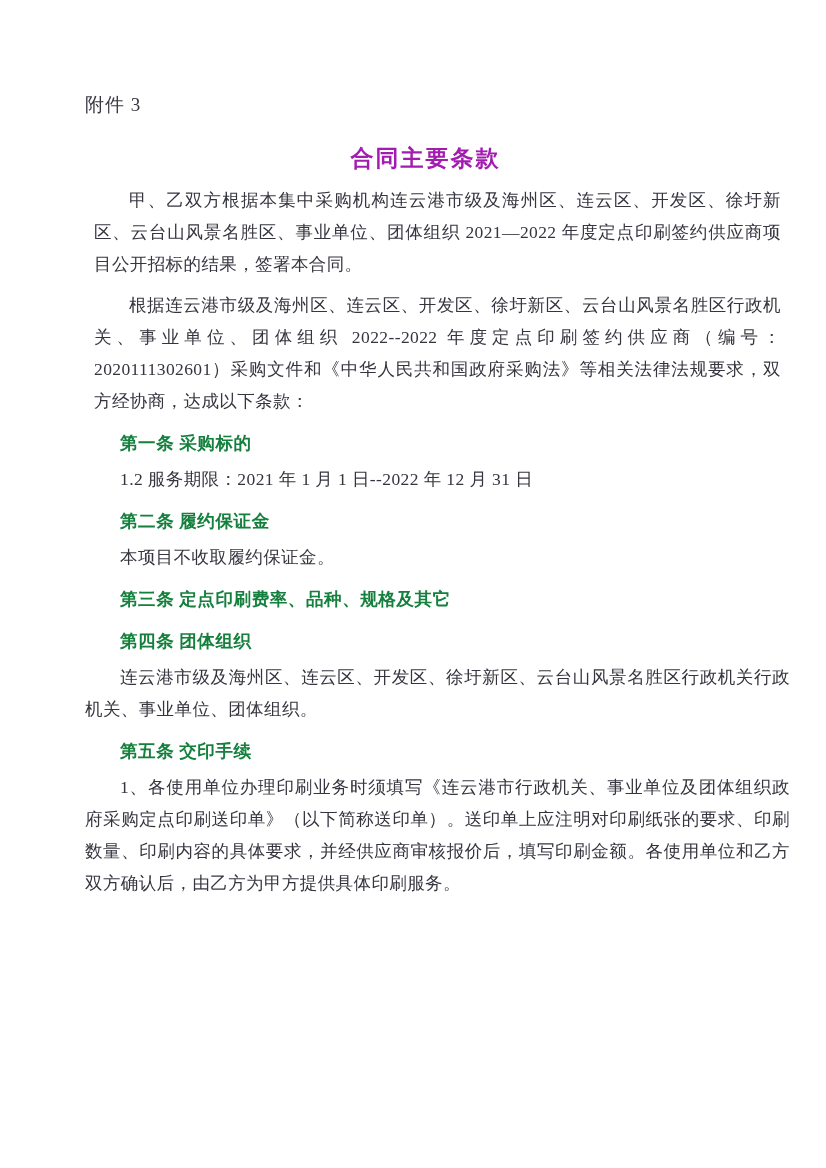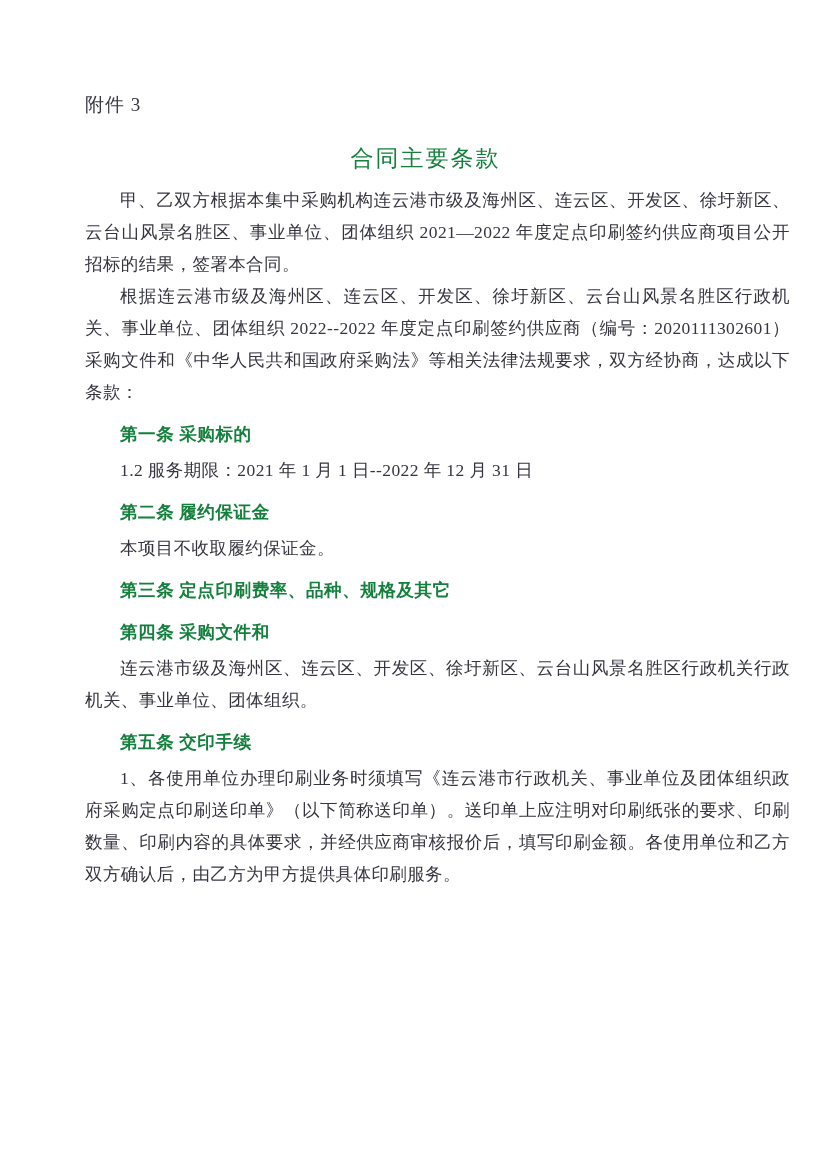--- a/index.html
+++ b/index.html
@@ -23,34 +23,34 @@
   }
   .attachment {
     font-size: 19px;
     line-height: 26px;
     letter-spacing: 1px;
     color: #383844;
   }
   .doc-title {
     text-align: center;
     font-size: 23px;
-    font-weight: 400;
+    font-weight: 700;
     line-height: 30px;
     margin: 26px 0 0 0;
     letter-spacing: 2px;
-    color: #15803d;
+    color: #a21caf;
     transform: translateX(-12px);
   }
   .para {
     font-size: 17.5px;
     line-height: 32px;
     text-align: justify;
     text-indent: 2em;
     letter-spacing: 0.4px;
-    margin: 0;
+    margin: 9px;
     color: #35353f;
   }
   .intro-block .para:first-child {
     margin-top: 10px;
   }
   .section-heading {
     font-size: 17.5px;
     font-weight: 700;
     line-height: 32px;
     text-indent: 2em;
@@ -81,21 +81,21 @@
         <p class="para">1.2 服务期限：2021 年 1 月 1 日--2022 年 12 月 31 日</p>
       </div>
       <div class="section">
         <div class="section-heading">第二条 履约保证金</div>
         <p class="para">本项目不收取履约保证金。</p>
       </div>
       <div class="section">
         <div class="section-heading">第三条 定点印刷费率、品种、规格及其它</div>
       </div>
       <div class="section">
-        <div class="section-heading">第四条 采购文件和</div>
+        <div class="section-heading">第四条 团体组织</div>
         <p class="para">连云港市级及海州区、连云区、开发区、徐圩新区、云台山风景名胜区行政机关行政机关、事业单位、团体组织。</p>
       </div>
       <div class="section">
         <div class="section-heading">第五条 交印手续</div>
         <p class="para">1、各使用单位办理印刷业务时须填写《连云港市行政机关、事业单位及团体组织政府采购定点印刷送印单》（以下简称送印单）。送印单上应注明对印刷纸张的要求、印刷数量、印刷内容的具体要求，并经供应商审核报价后，填写印刷金额。各使用单位和乙方双方确认后，由乙方为甲方提供具体印刷服务。</p>
       </div>
     </div>
 </div>
 
 </body></html>

